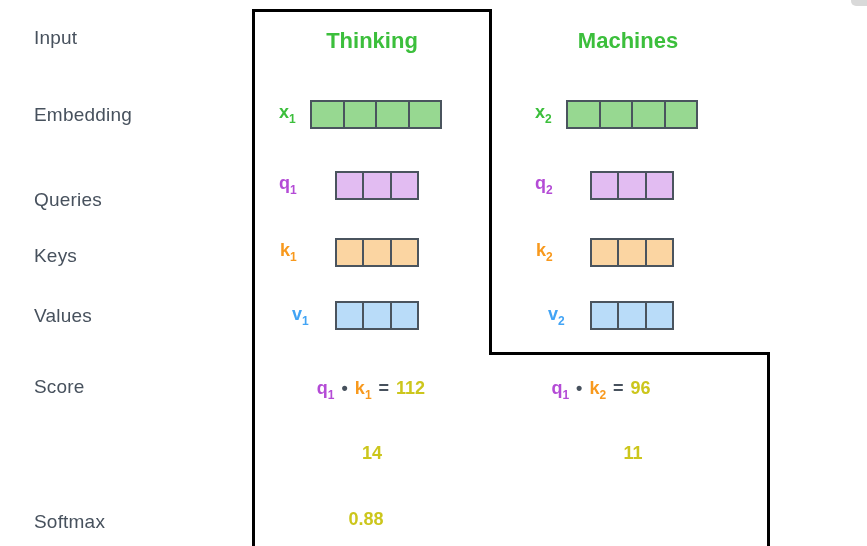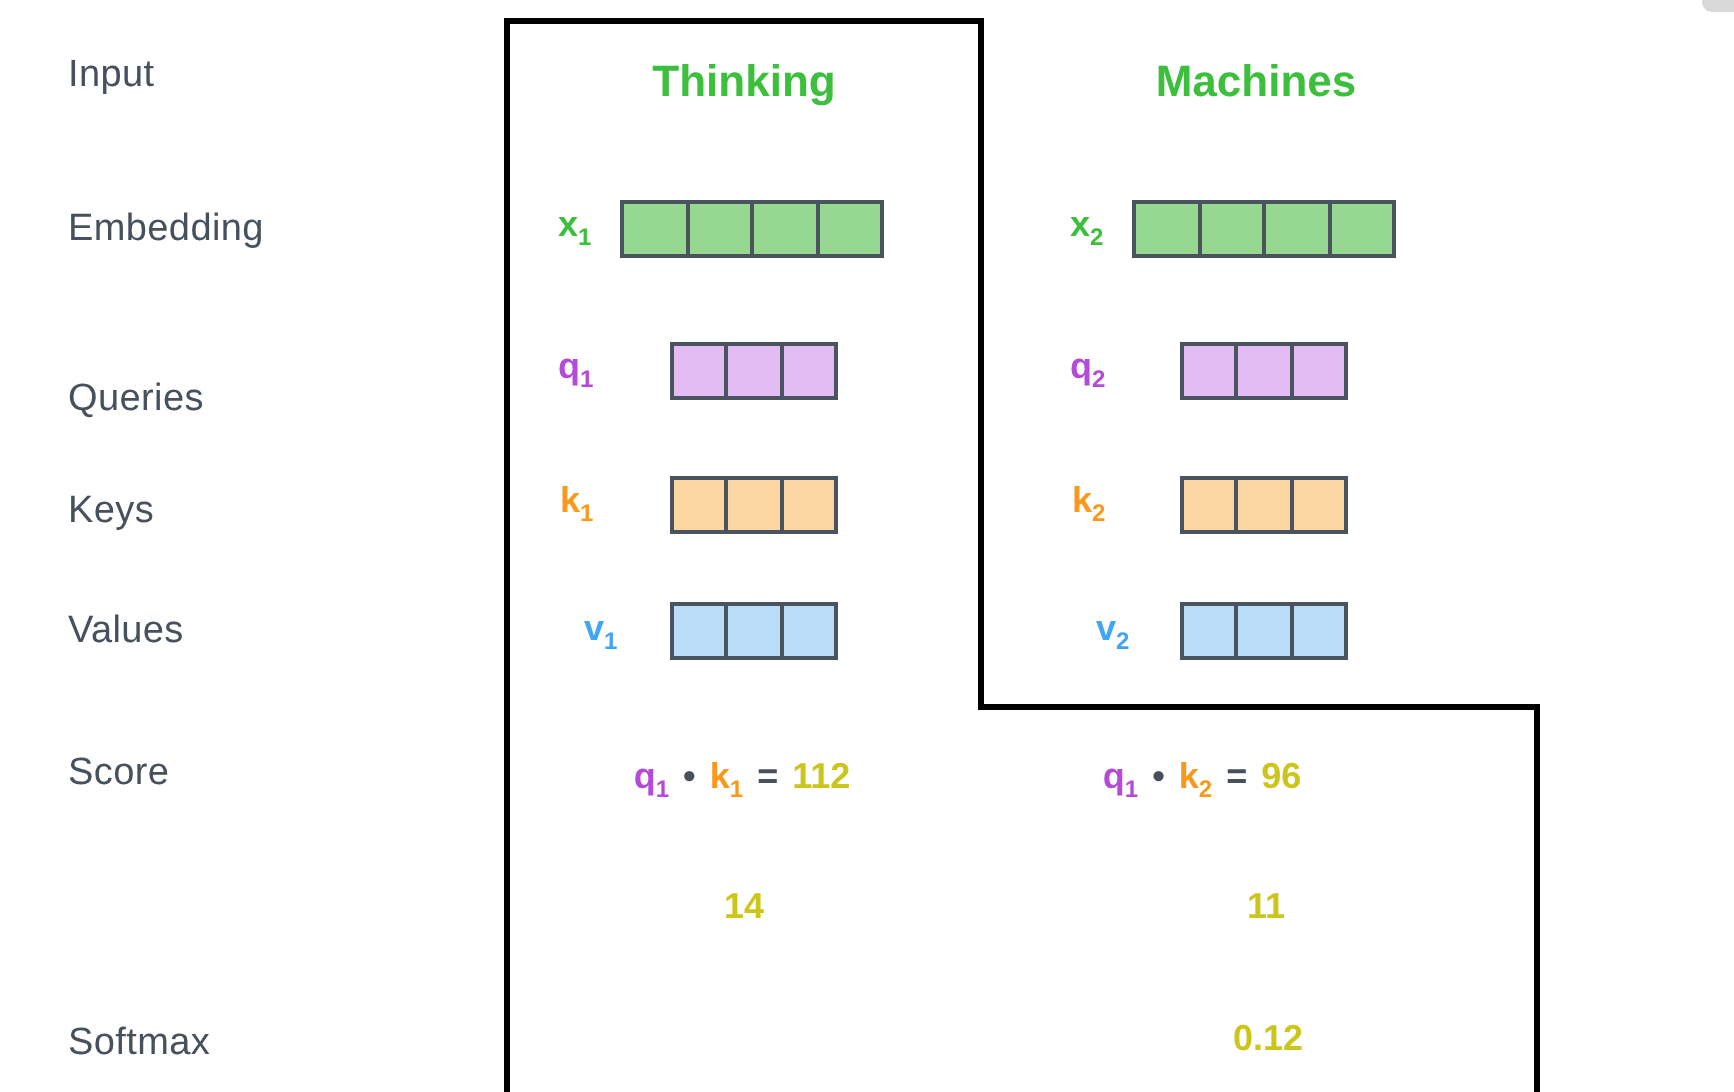--- a/index.html
+++ b/index.html
@@ -157,15 +157,15 @@
     <span class="sq"><span>q</span><sub>1</sub></span>
     <span class="sdot">•</span>
     <span class="sk"><span>k</span><sub>2</sub></span>
     <span class="seq">=</span>
     <span class="sval">96</span>
   </div>
 
   <div class="num" style="left:253px;top:443px;width:238px">14</div>
   <div class="num" style="left:521px;top:443px;width:224px">11</div>
 
-  <div class="num" style="left:522px;top:509px;width:224px">0.12</div>
+  <div class="num" style="left:250px;top:509px;width:232px">0.88</div>
 
 </div>
 
 </body></html>

